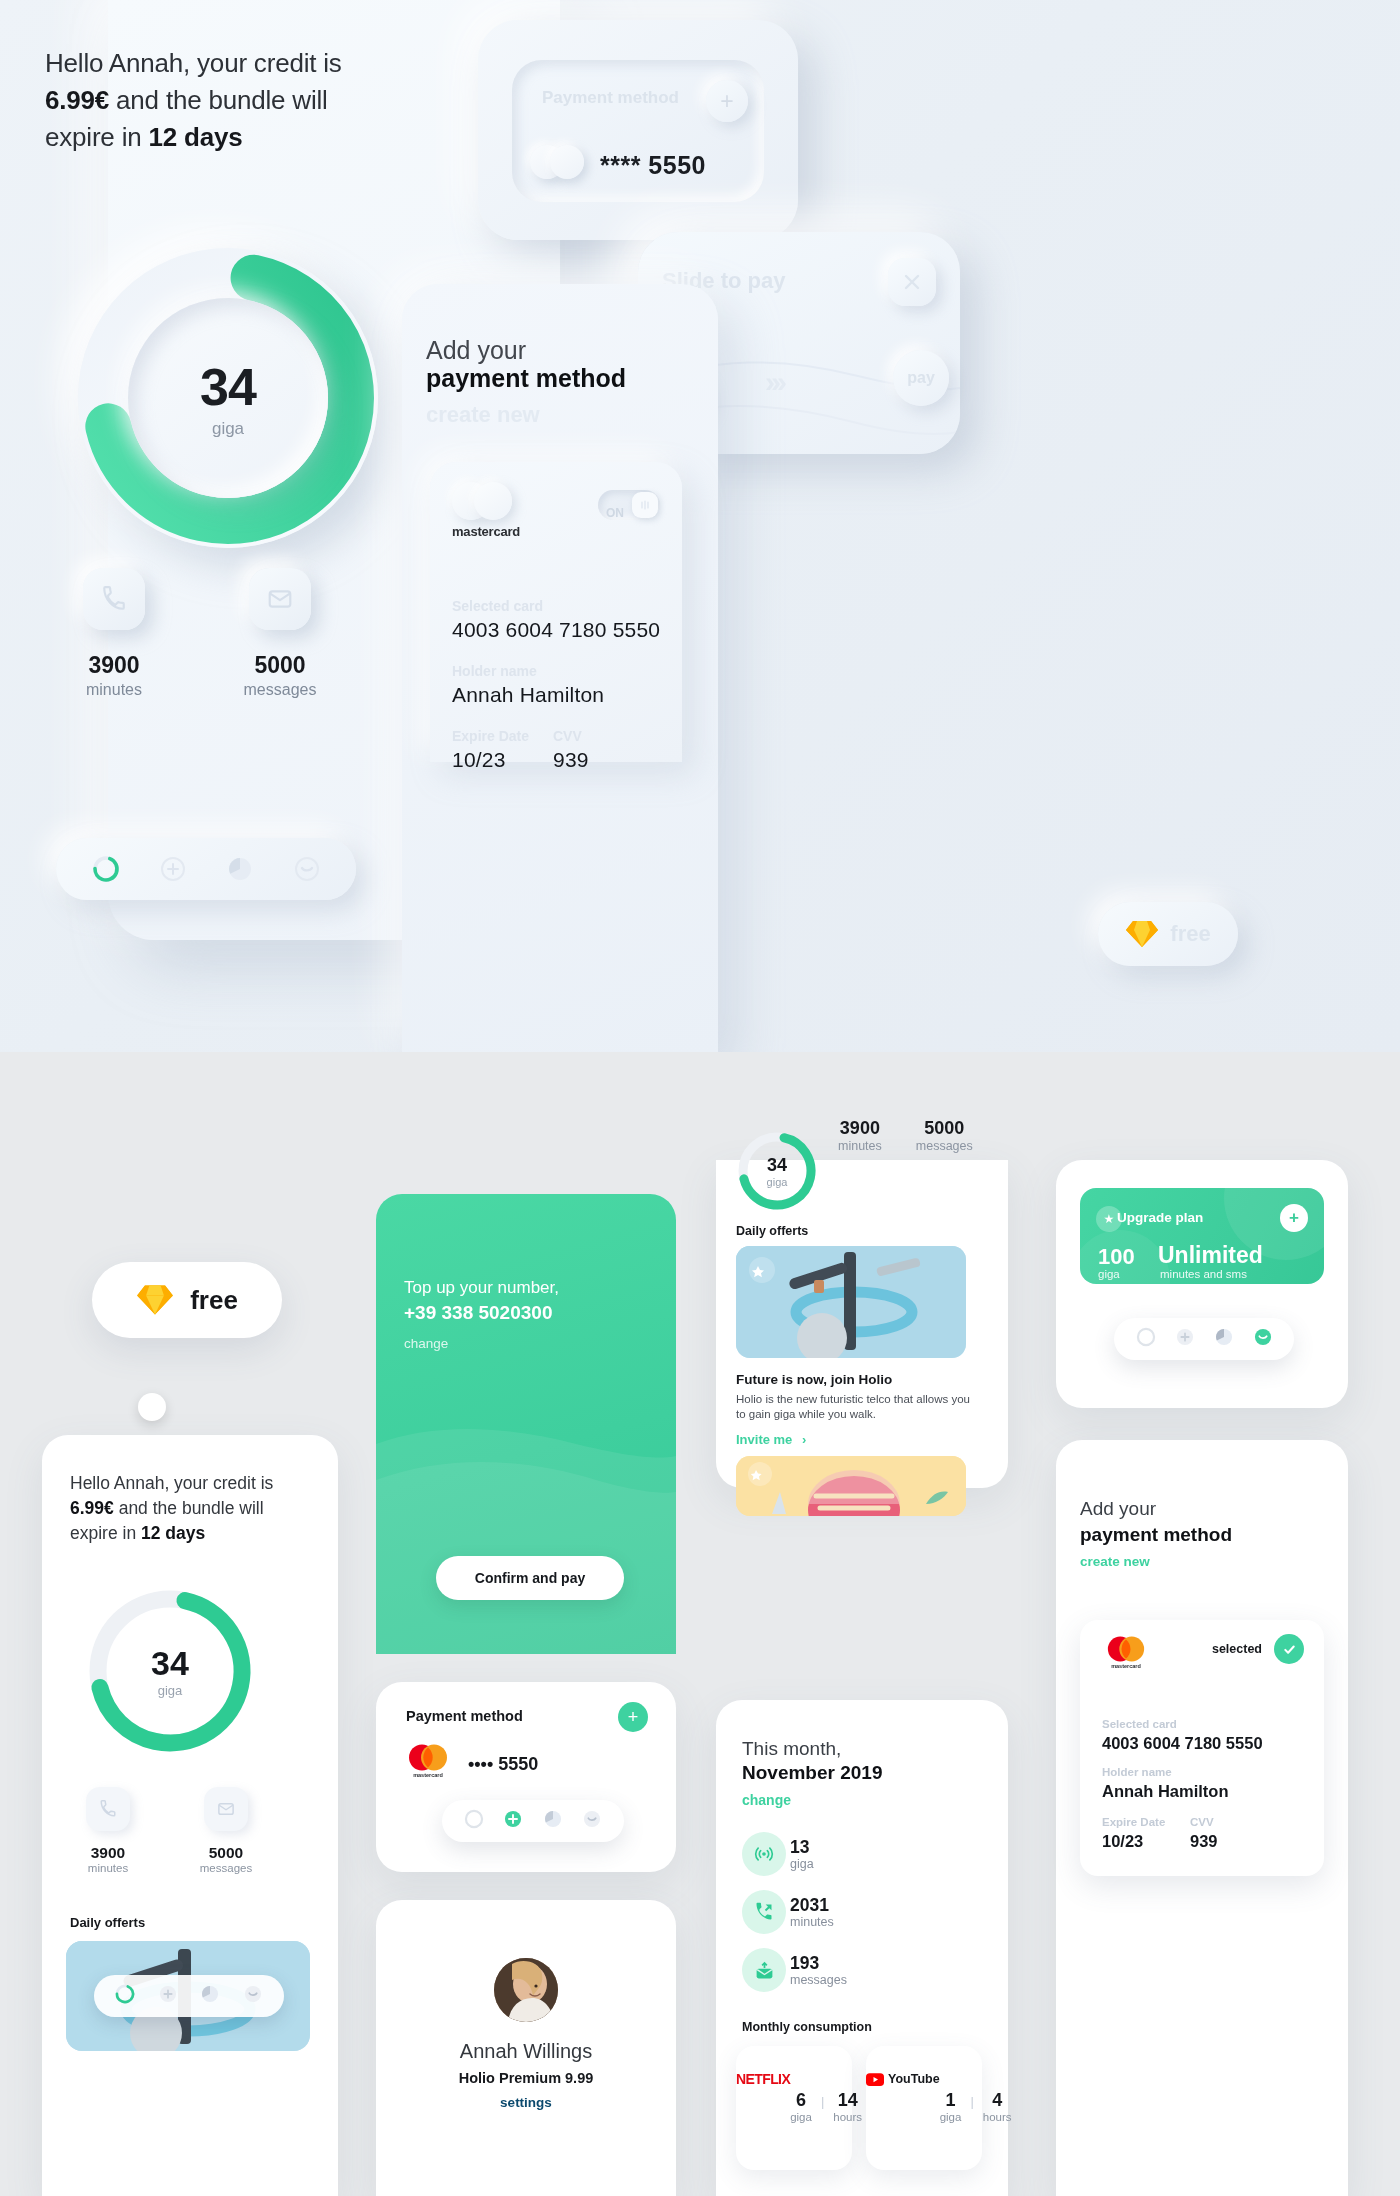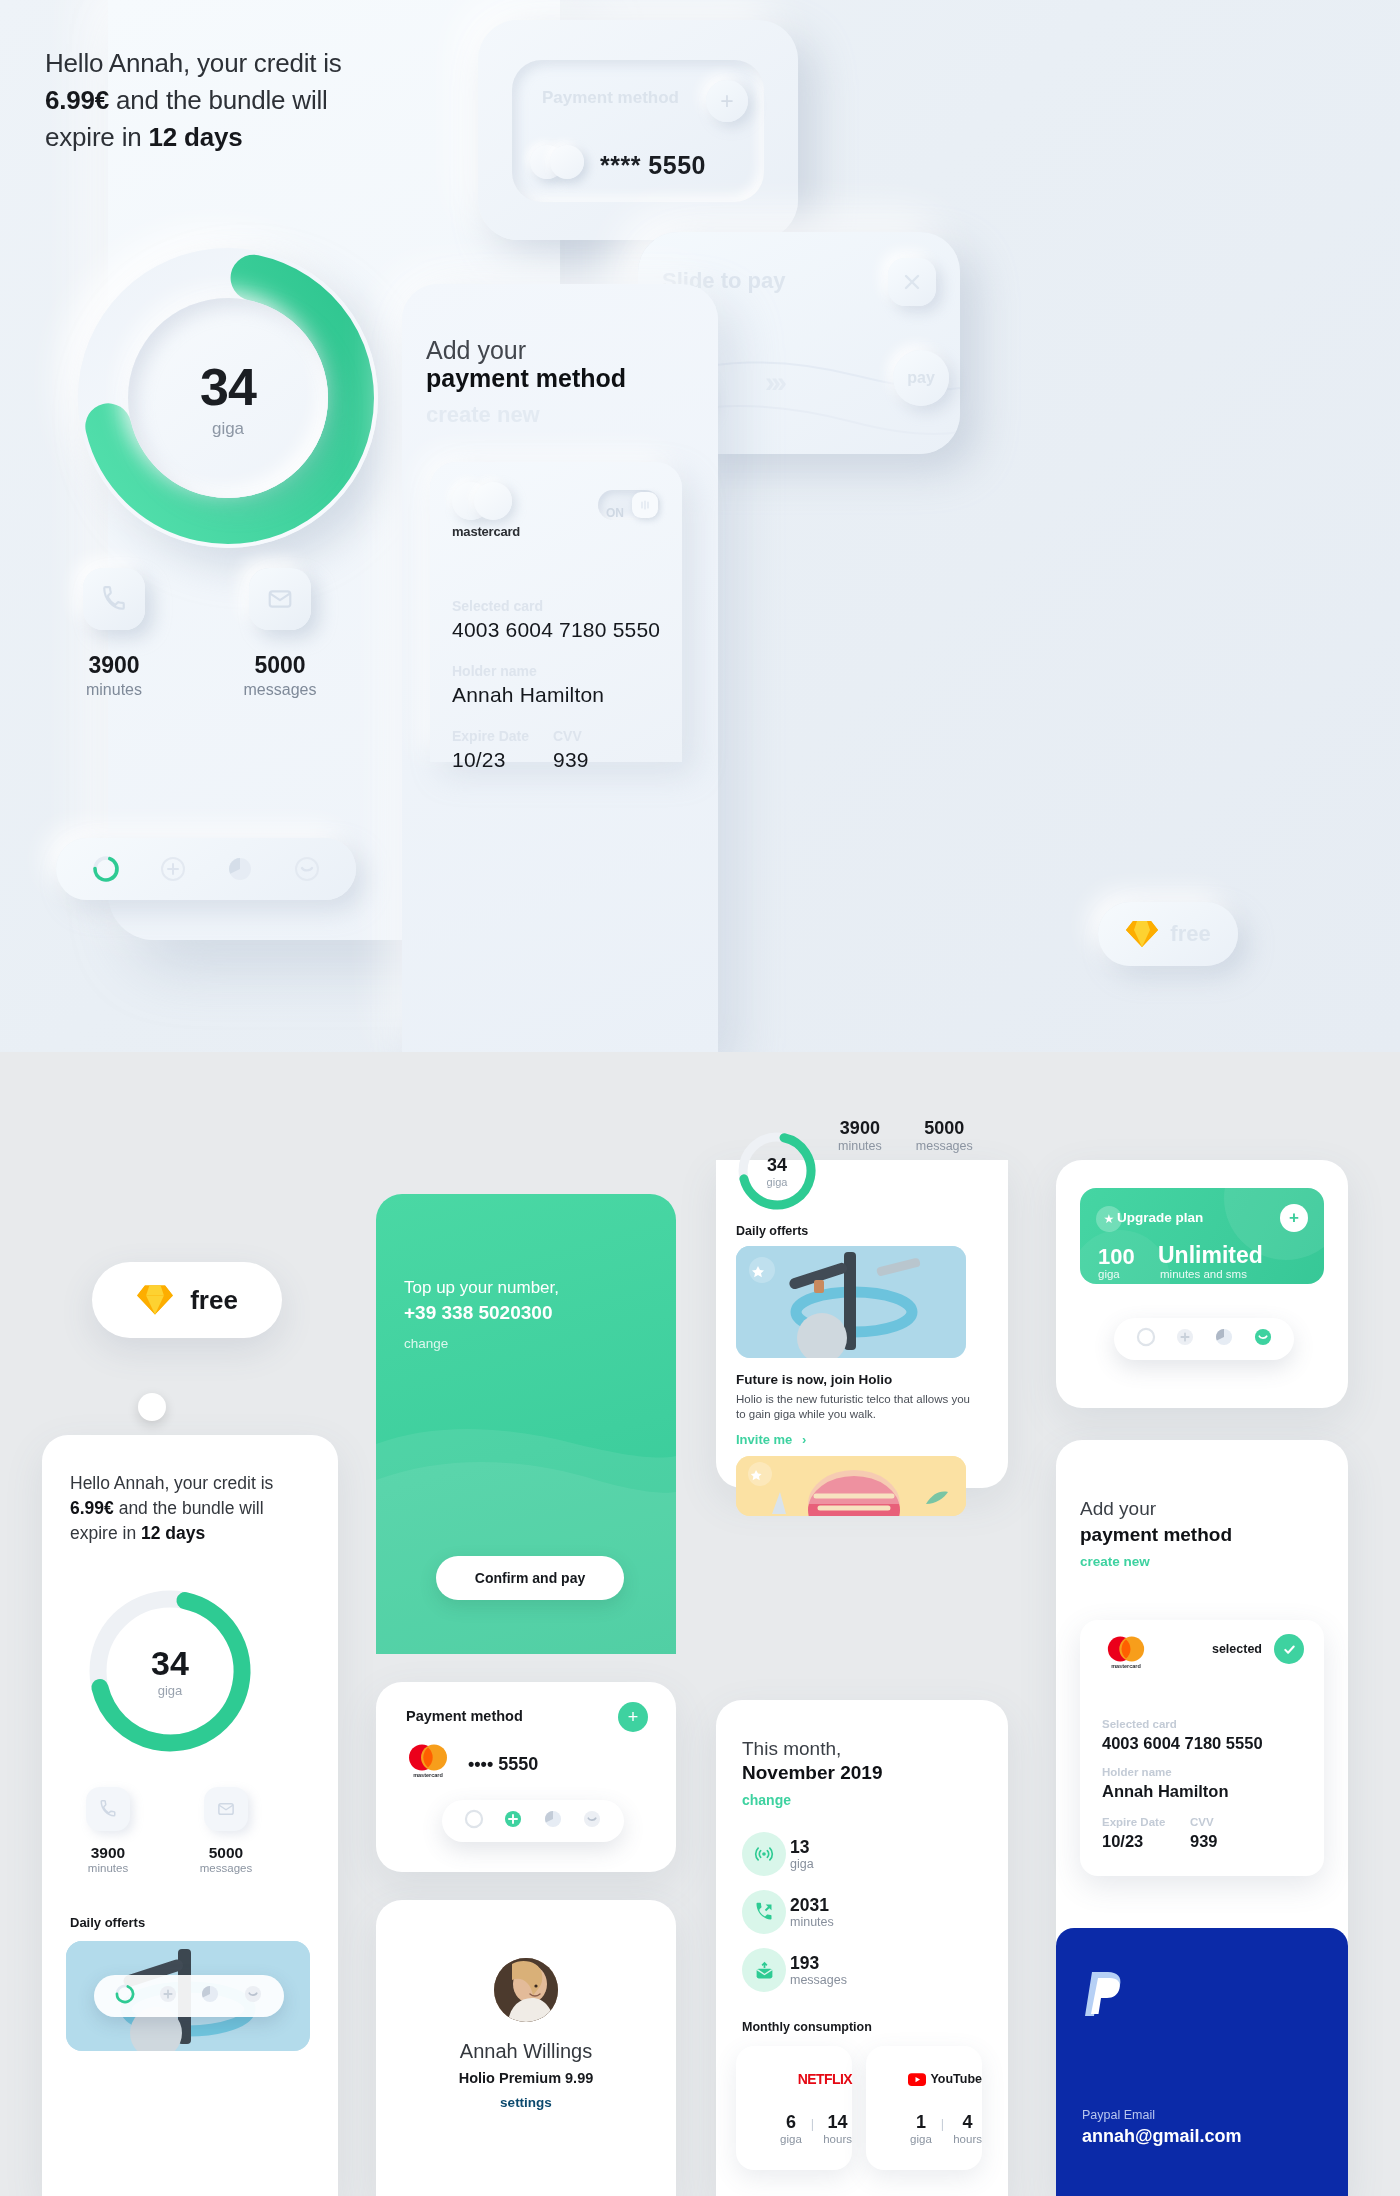--- a/index.html
+++ b/index.html
@@ -271,21 +271,21 @@
   .mc-t2 { position: absolute; left: 26px; top: 62px; font-size: 19px; font-weight: 700; color: #0f1115; }
   .mc-change { position: absolute; left: 26px; top: 92px; font-size: 14px; font-weight: 700; color: #3ed2a0; }
   .mc-rows { position: absolute; left: 26px; top: 132px; width: 240px; }
   .mc-row { display: flex; align-items: center; gap: 4px; margin-bottom: 14px; }
   .mc-ic { width: 44px; height: 44px; border-radius: 50%; background: #d9f6ea; display: flex; align-items: center; justify-content: center; }
   .mc-num { font-size: 17.5px; font-weight: 700; color: #16181c; line-height: 20px; }
   .mc-lbl { font-size: 12.5px; color: #878f9c; }
   .mc-cons { position: absolute; left: 26px; top: 320px; font-size: 12.5px; font-weight: 700; color: #16181c; }
   .mc-tiles { position: absolute; left: 20px; top: 346px; display: flex; gap: 14px; }
   .mc-tile { width: 116px; height: 124px; border-radius: 18px; background: #fff; box-shadow: 0 8px 24px rgba(80,95,120,0.12);
-     display: flex; flex-direction: column; align-items: flex-end; padding-top: 22px; }
+     display: flex; flex-direction: row; align-items: flex-start; padding-top: 22px; }
   .mc-tile .brand { height: 22px; display: flex; align-items: center; justify-content: center; }
   .mc-tile .vals { display: flex; align-items: flex-start; gap: 9px; margin-top: 22px; }
   .mc-tile .vcol { display: flex; flex-direction: column; align-items: center; }
   .mc-tile .vnum { font-size: 18px; font-weight: 700; color: #16181c; }
   .mc-tile .vlbl { font-size: 11.5px; color: #8b94a1; }
   .mc-tile .vsep { font-size: 13px; color: #c7ced8; margin-top: 4px; }
 
   
   .up-card { left: 1056px; top: 1160px; width: 292px; height: 248px; }
   .up-inner { position: absolute; left: 24px; top: 28px; width: 244px; height: 96px; border-radius: 16px;
@@ -811,22 +811,14 @@
       <div class="ap-fv" style="left:22px;top:114px">4003 6004 7180 5550</div>
       <div class="ap-fl" style="left:22px;top:146px">Holder name</div>
       <div class="ap-fv" style="left:22px;top:162px">Annah Hamilton</div>
       <div class="ap-fl" style="left:22px;top:196px">Expire Date</div>
       <div class="ap-fv" style="left:22px;top:212px">10/23</div>
       <div class="ap-fl" style="left:110px;top:196px">CVV</div>
       <div class="ap-fv" style="left:110px;top:212px">939</div>
     </div>
   </div>
 
-  <div class="pp-card">
-    <svg width="46" height="52" viewBox="0 0 46 52" style="position:absolute;left:26px;top:40px">
-      <path d="M10 4h16c9 0 14 5 12 13-2 8-8 12-16 12h-7l-3 19H3z" fill="#b6d0f5"></path>
-      <path d="M16 10h12c7 0 11 4 9.5 10.5C36 27 31 30 25 30h-6l-2.5 16H9z" fill="#ffffff"></path>
-    </svg>
-    <div class="pp-lbl">Paypal Email</div>
-    <div class="pp-val">annah@gmail.com</div>
-  </div>
 
 </div>
 
 </body></html>

